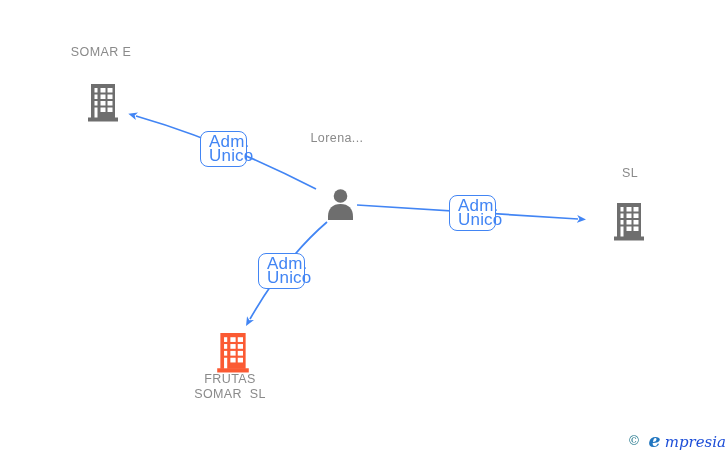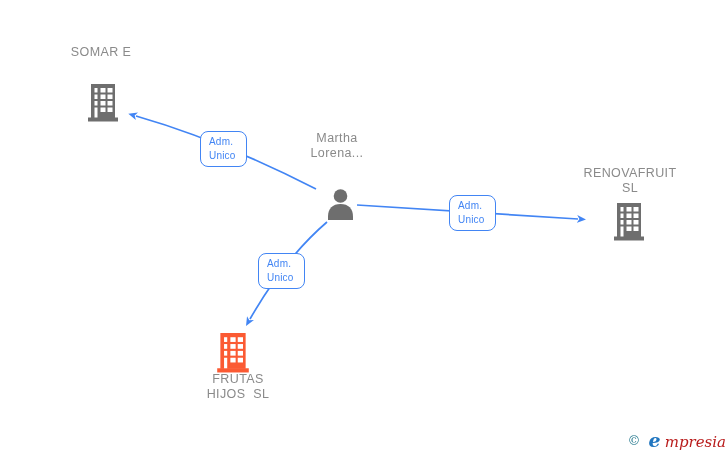--- a/index.html
+++ b/index.html
@@ -11,31 +11,31 @@
   .edge{fill:none;stroke-width:1.7px;}
   .node-label{
     position:absolute;color:#8a8a8a;font-size:12.5px;line-height:14.5px;
     letter-spacing:.4px;text-align:center;cursor:pointer;
   }
   .node-label span{display:block;white-space:pre;}
   .node-icon{position:absolute;cursor:pointer;}
   .edge-label{
     position:absolute;width:47px;height:36px;box-sizing:border-box;
     border:1.6px solid #4285f4;border-radius:8px;background:#fff;
-    color:#4285f4;font-size:10px;line-height:14px;letter-spacing:.2px;
+    color:#4285f4;font-size:17px;line-height:14px;letter-spacing:.2px;
     padding:3px 0 0 8px;
   }
   .edge-label span{display:block;white-space:pre;}
   .logo{
     position:absolute;top:429px;right:2px;height:20px;
     font-family:"DejaVu Serif",serif;font-style:italic;white-space:nowrap;
   }
   .logo-c{color:#2e7f93;font-size:13px;font-style:normal;vertical-align:2px;}
   .logo-e{color:#2176c0;font-size:19px;font-weight:bold;margin-left:3px;}
-  .logo-rest{color:#b91c1c;font-size:15px;margin-left:-1px;}
+  .logo-rest{color:#1d4ed8;font-size:15px;margin-left:-1px;}
 </style>
 </head>
 <body>
 
 <div class="canvas">
 
   <svg class="edges" width="728" height="450" viewBox="0 0 728 450">
     <defs>
       <marker id="arrow" markerUnits="userSpaceOnUse" markerWidth="10" markerHeight="10" refX="1" refY="4.5" orient="auto">
         <path d="M0 0.5 L9 4.5 L0 8.5 L2.4 4.5 Z" fill="#4285f4"></path>
@@ -66,34 +66,32 @@
         <rect x="13.5" y="23.5" width="5" height="4.5"></rect>
         <rect x="20.5" y="4" width="5" height="4.5"></rect>
         <rect x="20.5" y="10.5" width="5" height="4.5"></rect>
         <rect x="20.5" y="17" width="5" height="4.5"></rect>
         <rect x="20.5" y="23.5" width="5" height="4.5"></rect>
       </g>
     </svg>
   </div>
 
   <div class="node-label" style="left:277px;top:131px;width:120px">
-    <span>Martha</span>
     <span>Lorena...</span>
   </div>
   <div class="node-icon" style="left:326px;top:189px">
     <svg width="29" height="31" viewBox="0 0 29 31">
       <g fill="#6e6e6e">
         <circle cx="14.5" cy="7" r="6.8"></circle>
         <path d="M14.5 15 C 6.5 15 2 19.8 2 27.5 L2 31 L27 31 L27 27.5 C27 19.8 22.5 15 14.5 15 Z"></path>
       </g>
     </svg>
   </div>
 
   <div class="node-label" style="left:558px;top:166px;width:144px">
-    <span>RENOVAFRUIT</span>
     <span>SL</span>
   </div>
   <div class="node-icon" style="left:613px;top:203px">
     <svg width="32" height="38" viewBox="0 0 32 38">
       <g fill="#6e6e6e">
         <rect x="4" y="0" width="24" height="34"></rect>
         <rect x="1" y="33.5" width="30" height="4"></rect>
       </g>
       <g fill="#ffffff">
         <rect x="7.5" y="4" width="3" height="4.5"></rect>
@@ -127,23 +125,23 @@
         <rect x="13.5" y="10.5" width="5" height="4.5"></rect>
         <rect x="13.5" y="17" width="5" height="4.5"></rect>
         <rect x="13.5" y="23.5" width="5" height="4.5"></rect>
         <rect x="20.5" y="4" width="5" height="4.5"></rect>
         <rect x="20.5" y="10.5" width="5" height="4.5"></rect>
         <rect x="20.5" y="17" width="5" height="4.5"></rect>
         <rect x="20.5" y="23.5" width="5" height="4.5"></rect>
       </g>
     </svg>
   </div>
-  <div class="node-label" style="left:166px;top:372px;width:144px">
+  <div class="node-label" style="left:158px;top:372px;width:144px">
     <span>FRUTAS</span>
-    <span>HIJOS  SL</span>
+    <span>SOMAR  SL</span>
   </div>
 
   <div class="edge-label" style="left:200px;top:131px">
     <span>Adm.</span>
     <span>Unico</span>
   </div>
   <div class="edge-label" style="left:449px;top:195px">
     <span>Adm.</span>
     <span>Unico</span>
   </div>

